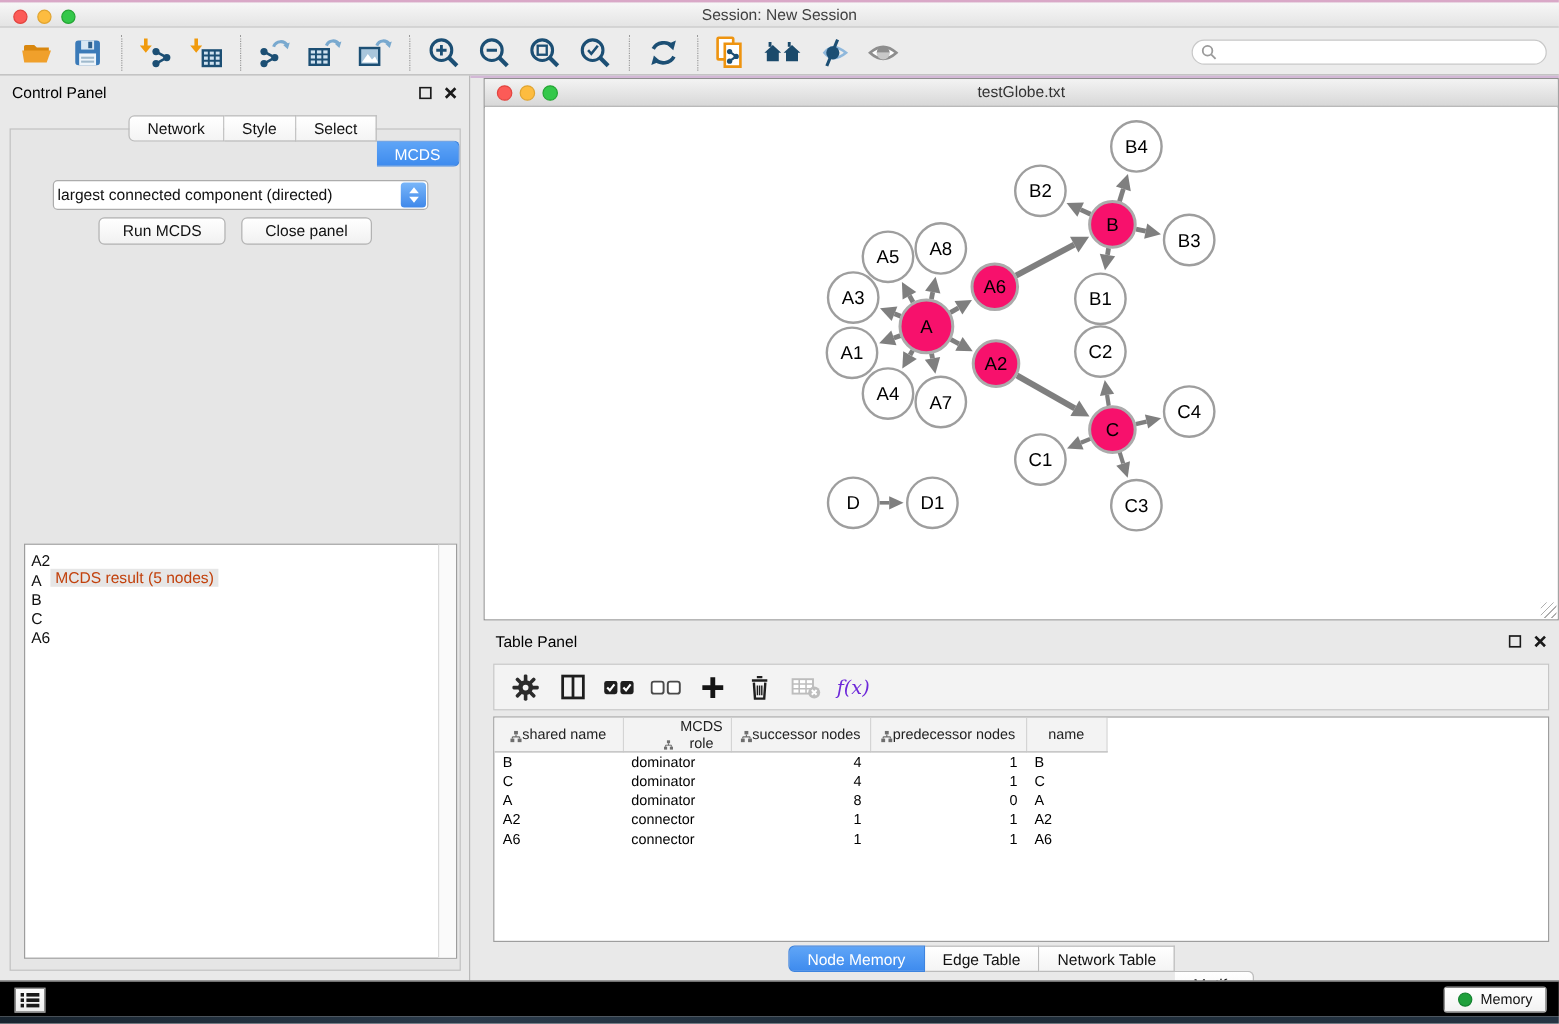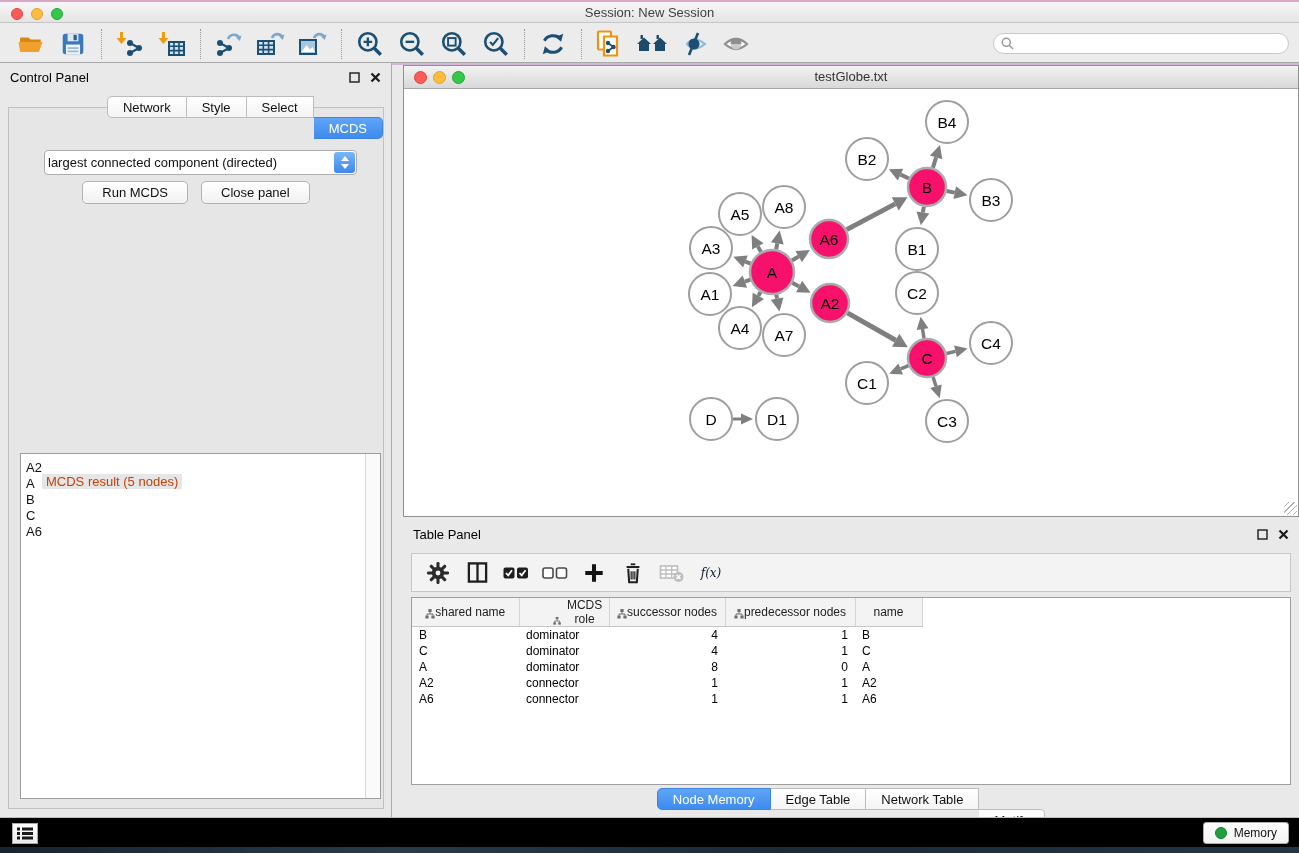--- a/index.html
+++ b/index.html
@@ -66,21 +66,21 @@
   .net-canvas { position:absolute; left:0; right:0; top:24px; bottom:0; background:#FFF; overflow:hidden; }
   .net-canvas svg { position:absolute; left:0; top:0; }
   .grip { position:absolute; right:1px; bottom:1px; width:13px; height:13px;
     background:repeating-linear-gradient(135deg, transparent 0 3px, #AFAFAF 3px 4px); }
 
   
   .table-panel { position:absolute; left:11px; top:457px; right:0; bottom:0; }
   .tp-toolbar { position:absolute; left:8px; right:8px; top:33px; height:39px; background:#F3F3F3;
     border:1px solid #C6C6C6; display:flex; align-items:center; gap:13px; padding:0 13px; }
   .ibtn { width:26px; height:28px; border:none; background:transparent; display:flex; align-items:center; justify-content:center; cursor:default; }
-  .fx { font-family:"DejaVu Serif", serif; font-style:italic; font-size:12px; color:#0f172a; }
+  .fx { font-family:"DejaVu Serif", serif; font-style:italic; font-size:16px; color:#6d28d9; }
   .tp-table-wrap { position:absolute; left:8px; right:8px; top:77px; height:188px; background:#FFF; border:1px solid #9E9E9E; overflow:hidden; }
   table.nodetable { border-collapse:collapse; table-layout:fixed; }
   .nodetable th { background:#F3F3F3; border-right:1px solid #D4D4D4; border-bottom:1px solid #C6C6C6;
     height:21px; font-size:12px; font-weight:normal; color:#222; }
   .nodetable th .hwrap { display:flex; align-items:flex-end; justify-content:center; gap:0; }
   .nodetable td { font-size:12px; color:#000; height:16px; padding:0 7px; white-space:nowrap; }
   .al { text-align:left; } .ar { text-align:right; }
   .tp-tabs { position:absolute; left:0; right:0; top:268px; display:flex; justify-content:center; }
 
   

